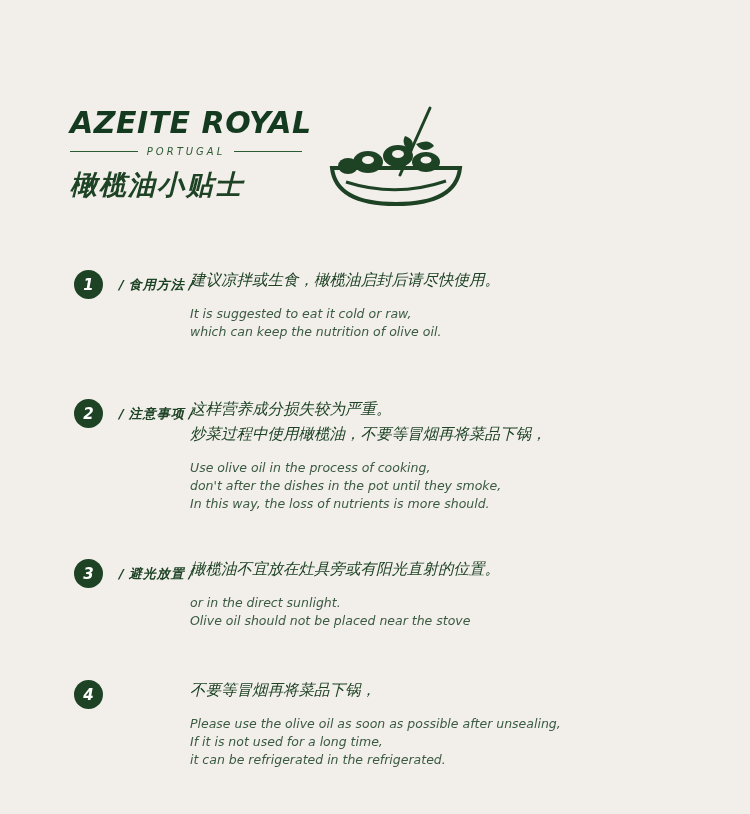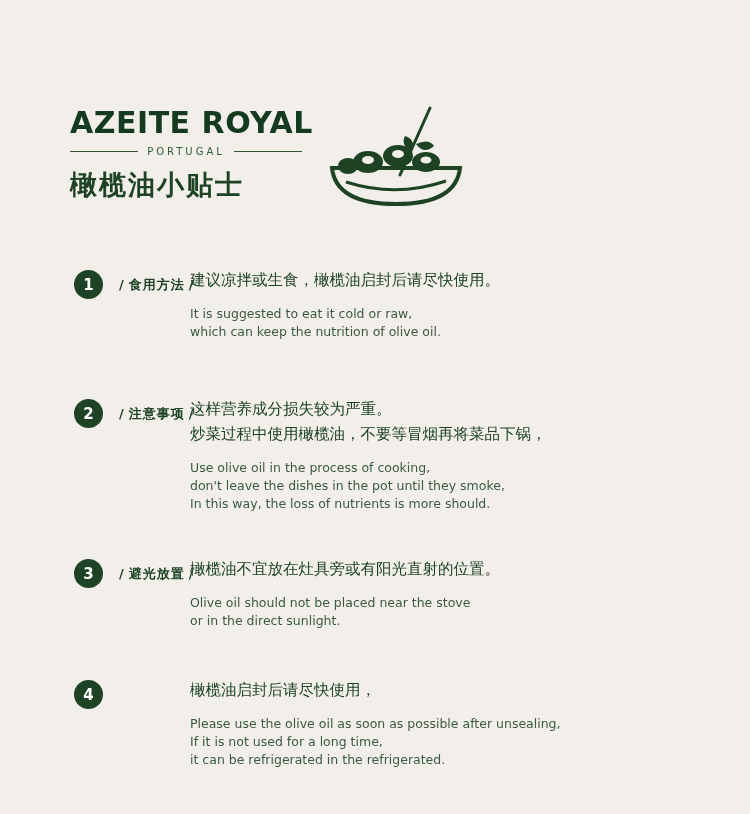--- a/index.html
+++ b/index.html
@@ -12,20 +12,21 @@
     background: #f2efeb;
     font-family: "Liberation Sans", sans-serif;
     color: #1d4224;
     overflow: hidden;
   }
   .page {
     position: relative;
     width: 750px;
     height: 726px;
     box-sizing: border-box;
+    font-style: italic;
   }
 
   
   .header {
     position: absolute;
     left: 70px;
     top: 100px;
     width: 620px;
     height: 130px;
   }
@@ -213,48 +214,48 @@
         <div class="badge">2</div>
         <div class="item-title">
           <span class="slash">/</span><span>注意事项</span><span class="slash">/</span>
         </div>
       </div>
       <div class="text-col">
         <div class="cn-line">这样营养成分损失较为严重。</div>
         <div class="cn-line">炒菜过程中使用橄榄油，不要等冒烟再将菜品下锅，</div>
         <div class="en-block">
           <div class="en-line">Use olive oil in the process of cooking,</div>
-          <div class="en-line">don't leave the dishes in the pot until they smoke,</div>
+          <div class="en-line">don't after the dishes in the pot until they smoke,</div>
           <div class="en-line">In this way, the loss of nutrients is more should.</div>
         </div>
       </div>
     </div>
 
     <div class="item item-3">
       <div class="num-col">
         <div class="badge">3</div>
         <div class="item-title">
           <span class="slash">/</span><span>避光放置</span><span class="slash">/</span>
         </div>
       </div>
       <div class="text-col">
         <div class="cn-line">橄榄油不宜放在灶具旁或有阳光直射的位置。</div>
         <div class="en-block">
+          <div class="en-line">or in the direct sunlight.</div>
           <div class="en-line">Olive oil should not be placed near the stove</div>
-          <div class="en-line">or in the direct sunlight.</div>
         </div>
       </div>
     </div>
 
     <div class="item item-4">
       <div class="num-col">
         <div class="badge">4</div>
       </div>
       <div class="text-col">
-        <div class="cn-line">橄榄油启封后请尽快使用，</div>
+        <div class="cn-line">不要等冒烟再将菜品下锅，</div>
         <div class="en-block">
           <div class="en-line">Please use the olive oil as soon as possible after unsealing,</div>
           <div class="en-line">If it is not used for a long time,</div>
           <div class="en-line">it can be refrigerated in the refrigerated.</div>
         </div>
       </div>
     </div>
 
   </div>
 </div>

